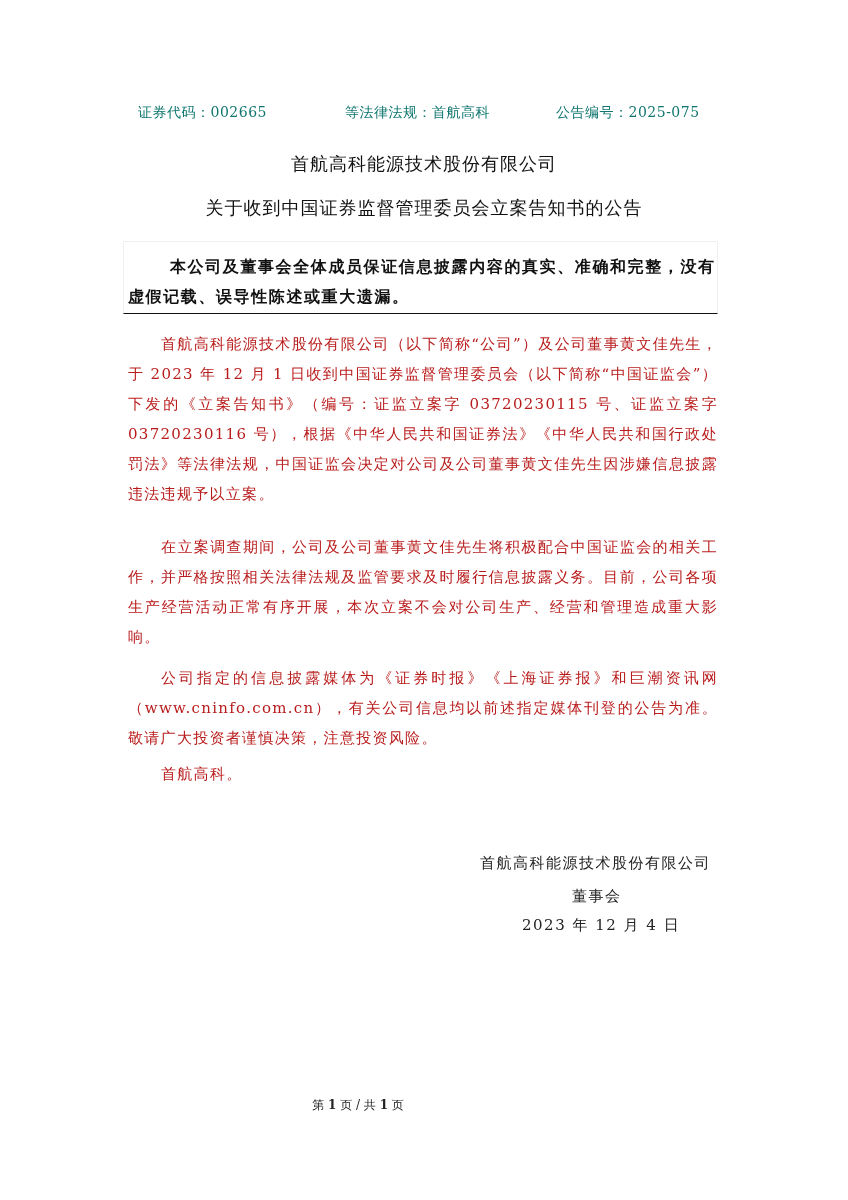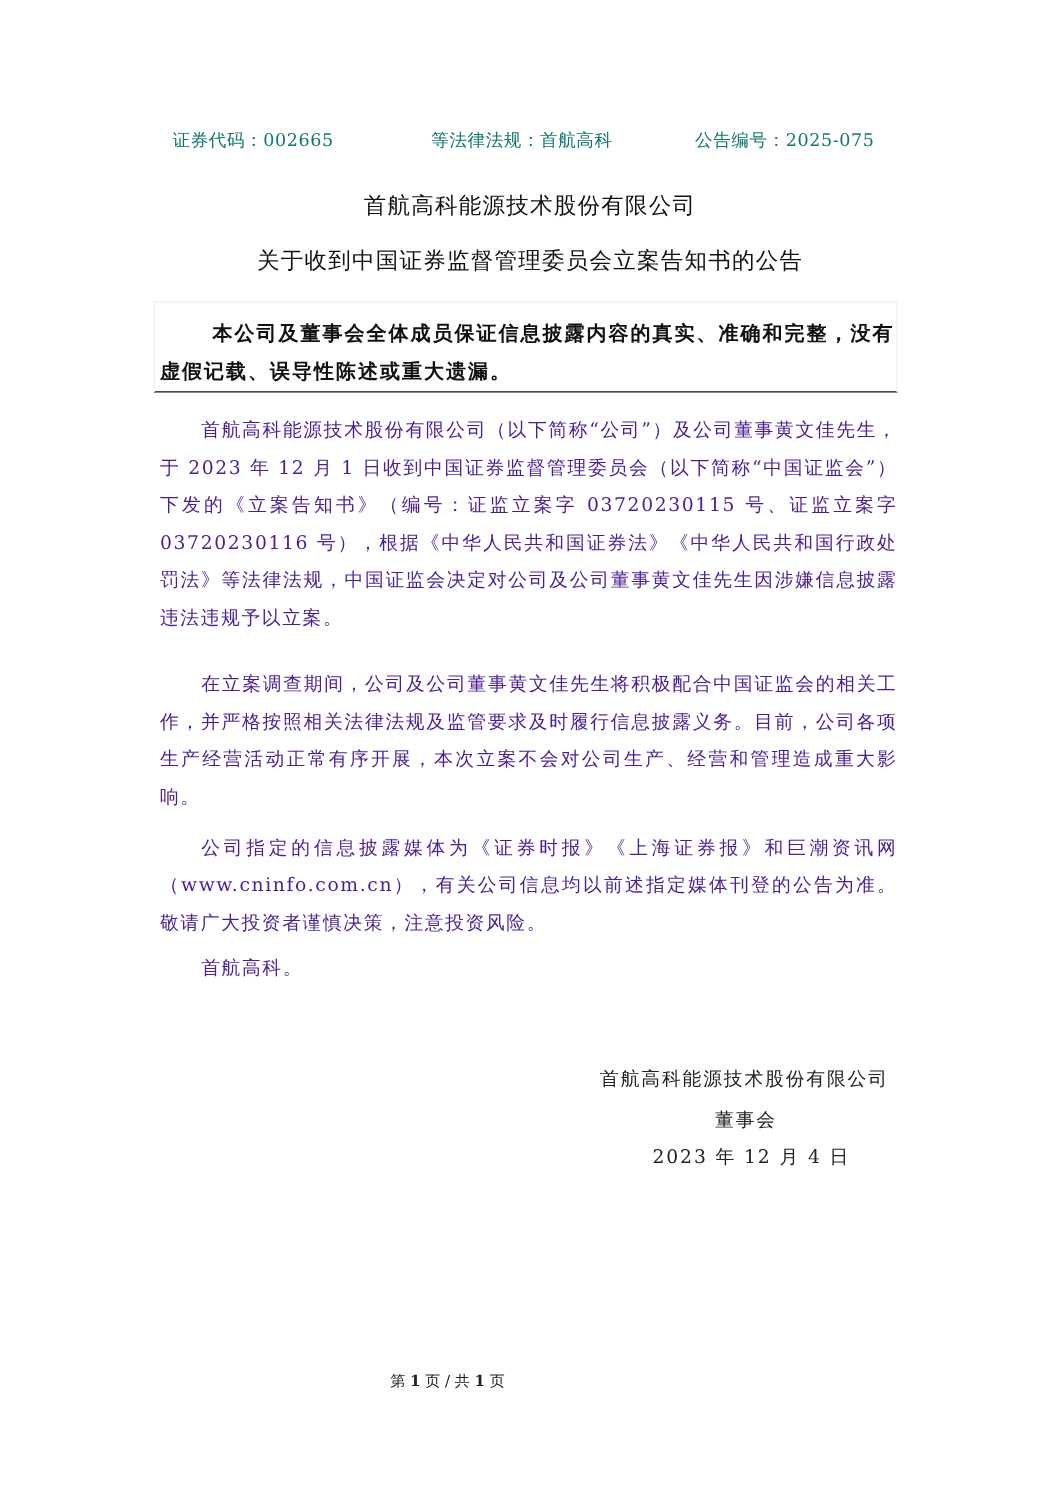--- a/index.html
+++ b/index.html
@@ -5,21 +5,21 @@
   html, body { margin:0; padding:0; background:#ffffff; }
   body { width:848px; height:1200px; position:relative; overflow:hidden;
          font-family:"DejaVu Serif", "Liberation Serif", serif; color:#1a1a1a; }
   .hdr { position:absolute; top:104px; font-size:14px; letter-spacing:0.5px; color:#0f766e; }
   .title { position:absolute; left:0; width:848px; text-align:center; font-size:18px; color:#111; letter-spacing:1px; }
   .stmt-box { position:absolute; left:123px; top:241px; width:595px; height:73px;
               border:1px solid #f0f0f0; border-bottom:1.5px solid #111; box-sizing:border-box; }
   .stmt { position:absolute; left:128px; top:252px; width:590px; font-size:16px; font-weight:bold;
           line-height:30px; text-indent:42px; letter-spacing:1.6px; color:#111; }
   .para { position:absolute; left:128px; width:590px; font-size:15px; line-height:30px;
-          text-indent:33px; text-align:justify; letter-spacing:1.3px; color:#4c1d95; }
+          text-indent:33px; text-align:justify; letter-spacing:1.3px; color:#b91c1c; }
   .sign { position:absolute; font-size:15px; color:#222; letter-spacing:1.5px; }
   .footer { position:absolute; top:1097px; left:0; width:716px; text-align:center; font-size:12px; color:#222; }
   .footer b { font-weight:bold; }
 </style>
 </head>
 <body>
 
 <div>
 
   <span class="hdr" style="left:138px;">证券代码：002665</span>

